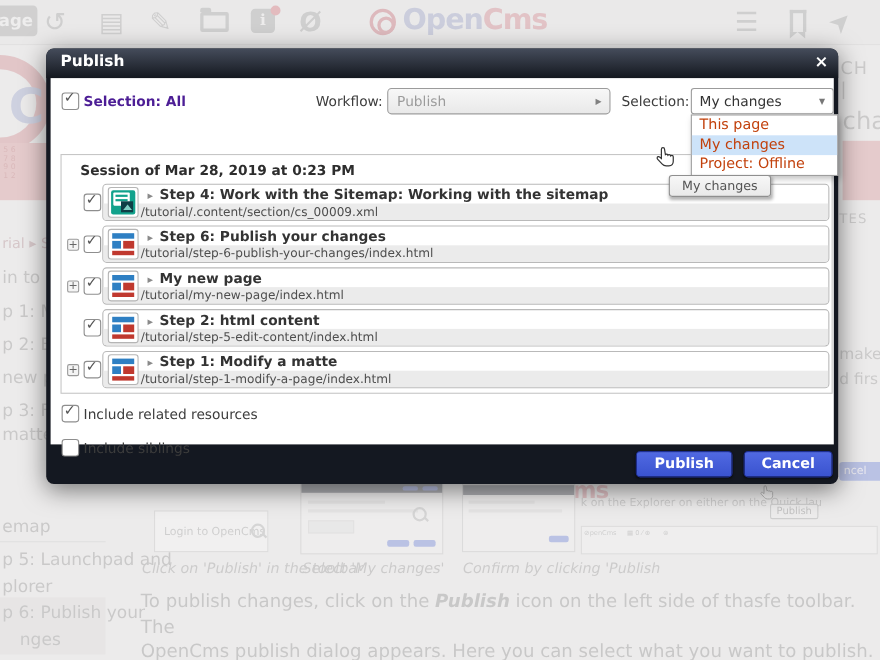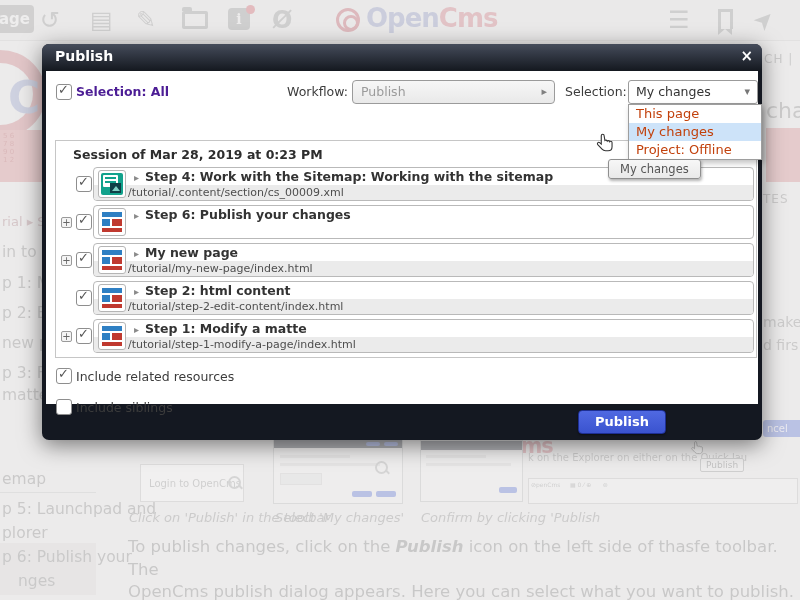--- a/index.html
+++ b/index.html
@@ -116,21 +116,21 @@
     <div class="bigC">C</div>
     <div class="pinkblk" style="left:0;top:130px;width:42px;height:48px">5 6<br>7 8<br>9 0<br>1 2</div>
     <span class="frag" style="left:2px;top:214px;font-size:13px;color:#ad8389">rial ▸ S</span>
     <span class="frag navfrag" style="left:2px;top:243px">in to O</span>
     <span class="frag navfrag" style="left:2px;top:274px">p 1: Mo</span>
     <span class="frag navfrag" style="left:2px;top:304px">p 2: Ec</span>
     <span class="frag navfrag" style="left:2px;top:334px">new p</span>
     <span class="frag navfrag" style="left:2px;top:364px">p 3: Fo</span>
     <span class="frag navfrag" style="left:2px;top:386px">matte</span>
 
-    <span class="frag" style="left:764px;top:52px;font-size:12px;letter-spacing:1px">CH |</span>
+    <span class="frag" style="left:764px;top:52px;font-size:16px;letter-spacing:1px">CH |</span>
     <span class="frag" style="left:766px;top:98px;font-size:22px">cha</span>
     <div class="pinkblk" style="left:766px;top:128px;width:34px;height:50px"></div>
     <span class="frag" style="left:763px;top:192px;font-size:12px;letter-spacing:1px">TES</span>
     <span class="frag" style="left:763px;top:314px;font-size:14px">make</span>
     <span class="frag" style="left:763px;top:337px;font-size:14px">d firs</span>
     <div class="pill" style="left:763px;top:420px;width:37px;height:17px;border-radius:3px;font-size:10px;color:#eef;line-height:17px;padding-left:4px">ncel</div>
 
     <span class="frag navfrag" style="left:2px;top:470px">emap</span>
     <div class="abs" style="left:0;top:492px;width:96px;border-top:1px solid #c9c9c9"></div>
     <span class="frag navfrag" style="left:2px;top:500px">p 5: Launchpad and</span>
@@ -208,20 +208,21 @@
                 </span>
                 <span class="ri-img"></span>
               </span>
             </span>
           <div class="trow"><span class="exp-arrow">▸</span><b>Step 4: Work with the Sitemap: Working with the sitemap</b></div>
         </div>
 
         <span class="plus" style="left:5px;top:76px">+</span>
         <span class="cb ck" style="left:20px;top:73px"></span>
         <div class="card" style="top:64px">
+          <div class="prow">/tutorial/step-6-publish-your-changes/index.html</div>
           <span class="ricon">
               <span class="pi">
                 <span class="r1"></span>
                 <span class="r2">
                   <span class="a"></span>
                   <span class="b"></span>
                 </span>
                 <span class="r3"></span>
               </span>
             </span>
@@ -240,21 +241,21 @@
                   <span class="b"></span>
                 </span>
                 <span class="r3"></span>
               </span>
             </span>
           <div class="trow"><span class="exp-arrow">▸</span><b>My new page</b></div>
         </div>
 
         <span class="cb ck" style="left:20px;top:149px"></span>
         <div class="card" style="top:140px">
-          <div class="prow">/tutorial/step-2-edit-content/index.html</div>
+          <div class="prow">/tutorial/step-5-edit-content/index.html</div>
           <span class="ricon">
               <span class="pi">
                 <span class="r1"></span>
                 <span class="r2">
                   <span class="a"></span>
                   <span class="b"></span>
                 </span>
                 <span class="r3"></span>
               </span>
             </span>
@@ -289,14 +290,15 @@
       <div class="ddopt">This page</div>
       <div class="ddopt hl">My changes</div>
       <div class="ddopt">Project: Offline</div>
     </div>
     <div class="tooltip" style="left:566px;top:115px">My changes</div>
     <svg class="cursor" style="left:553px;top:88px" width="22" height="22" viewBox="0 0 20 20">
       <path d="M7 2 c-.9 0 -1.3 .7 -1.3 1.4 L5.7 11 4.2 9.7 c-.8 -.7 -2 -.2 -2 .9 0 .4 .2 .8 .5 1.1 l3.7 3.9 c.8 .9 2 1.4 3.2 1.4 l2.3 0 c2.2 0 3.6 -1.5 3.6 -3.7 l0 -3.7 c0 -.7 -.6 -1.2 -1.2 -1.2 -.4 0 -.7 .1 -.9 .4 -.2 -.6 -.7 -1 -1.3 -1 -.4 0 -.8 .2 -1 .5 -.2 -.5 -.7 -.9 -1.3 -.9 -.3 0 -.6 .1 -.8 .3 L8.3 3.4 C8.3 2.6 7.8 2 7 2 Z" fill="#fff" stroke="#333" stroke-width="1"></path>
     </svg>
 
     <div class="btn" style="left:536px;top:366px;width:88px">Publish</div>
+    <div class="btn" style="left:634px;top:366px;width:81px">Cancel</div>
   </div>
 </div>
 
 </body></html>

